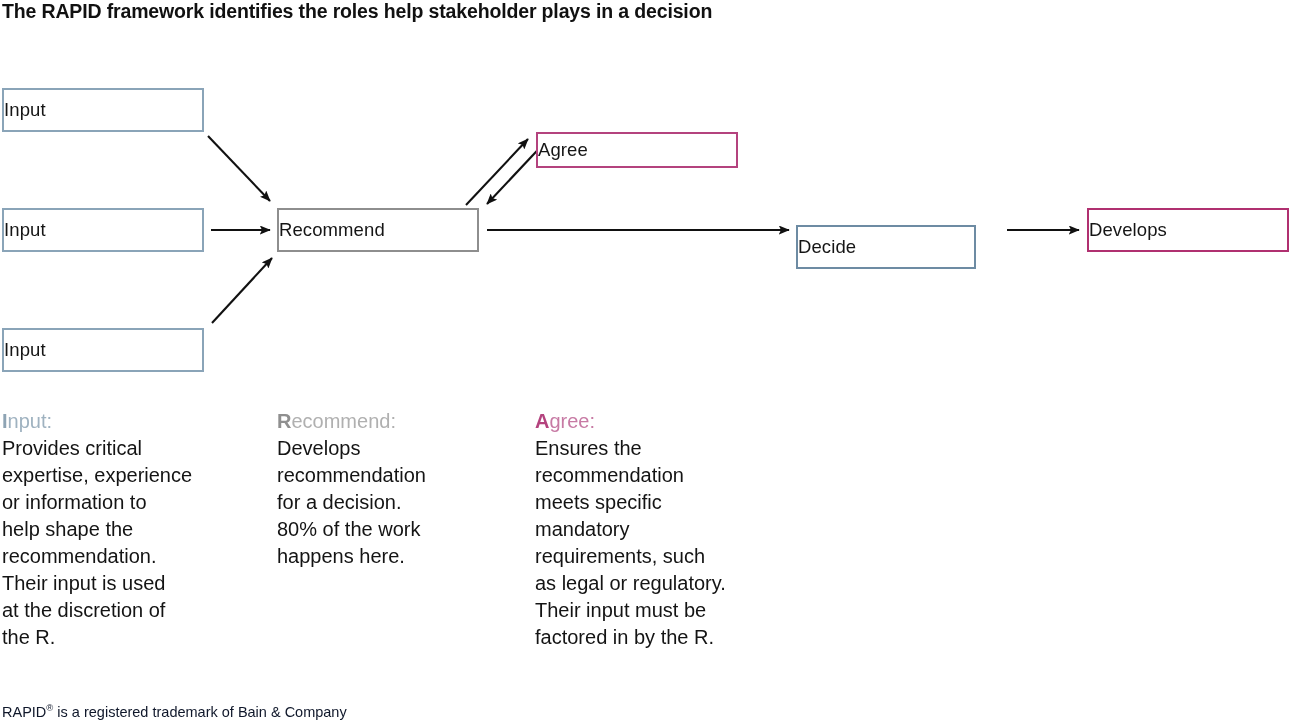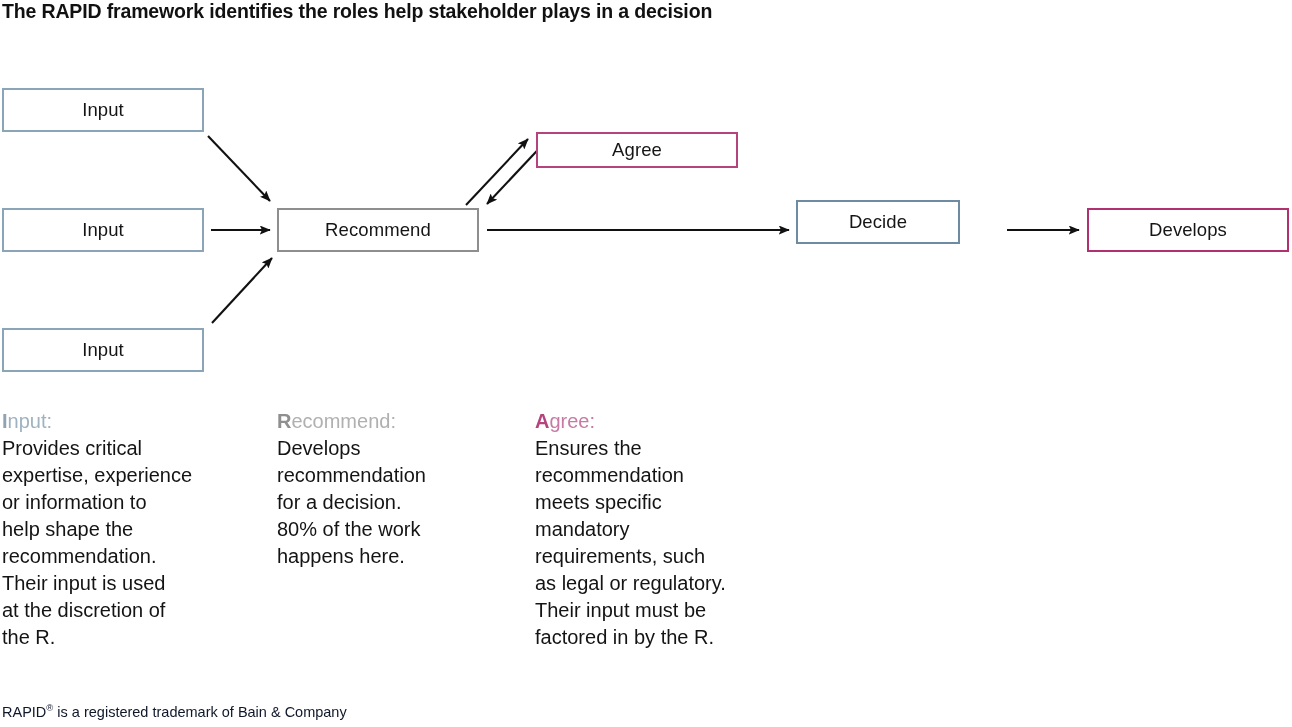--- a/index.html
+++ b/index.html
@@ -44,21 +44,20 @@
     height: 400px;
   }
 
   .node-box {
     position: absolute;
     box-sizing: border-box;
     background: #ffffff;
     border-style: solid;
     display: flex;
     align-items: center;
-    justify-content: center;
     font-size: 18.5px;
     color: #151515;
     letter-spacing: 0.1px;
   }
   .node-box.blue   { border-color: #8aa4b8; border-width: 2.5px; }
   .node-box.bluedk { border-color: #6d8ba3; border-width: 2.5px; }
   .node-box.gray   { border-color: #8e8e8e; border-width: 2.5px; }
   .node-box.magenta{ border-color: #b4437e; border-width: 2.5px; }
   .node-box.magenta.deep { border-color: #b03070; }
 
@@ -156,21 +155,21 @@
   </div>
 
   <div class="node-box gray" style="left:277px; top:208px; width:202px; height:44px;">
     <span>Recommend</span>
   </div>
 
   <div class="node-box magenta" style="left:536px; top:88px; width:202px; height:36px;margin-top:44px;">
     <span>Agree</span>
   </div>
 
-  <div class="node-box bluedk" style="left:796px; top:200px; width:164px; height:44px;">
+  <div class="node-box bluedk" style="left:796px; top:225px; width:180px; height:44px;">
     <span>Decide</span>
   </div>
 
   <div class="node-box magenta deep" style="left:1087px; top:208px; width:202px; height:44px;">
     <span>Develops</span>
   </div>
 
 </div>
 
 <div id="legend">

